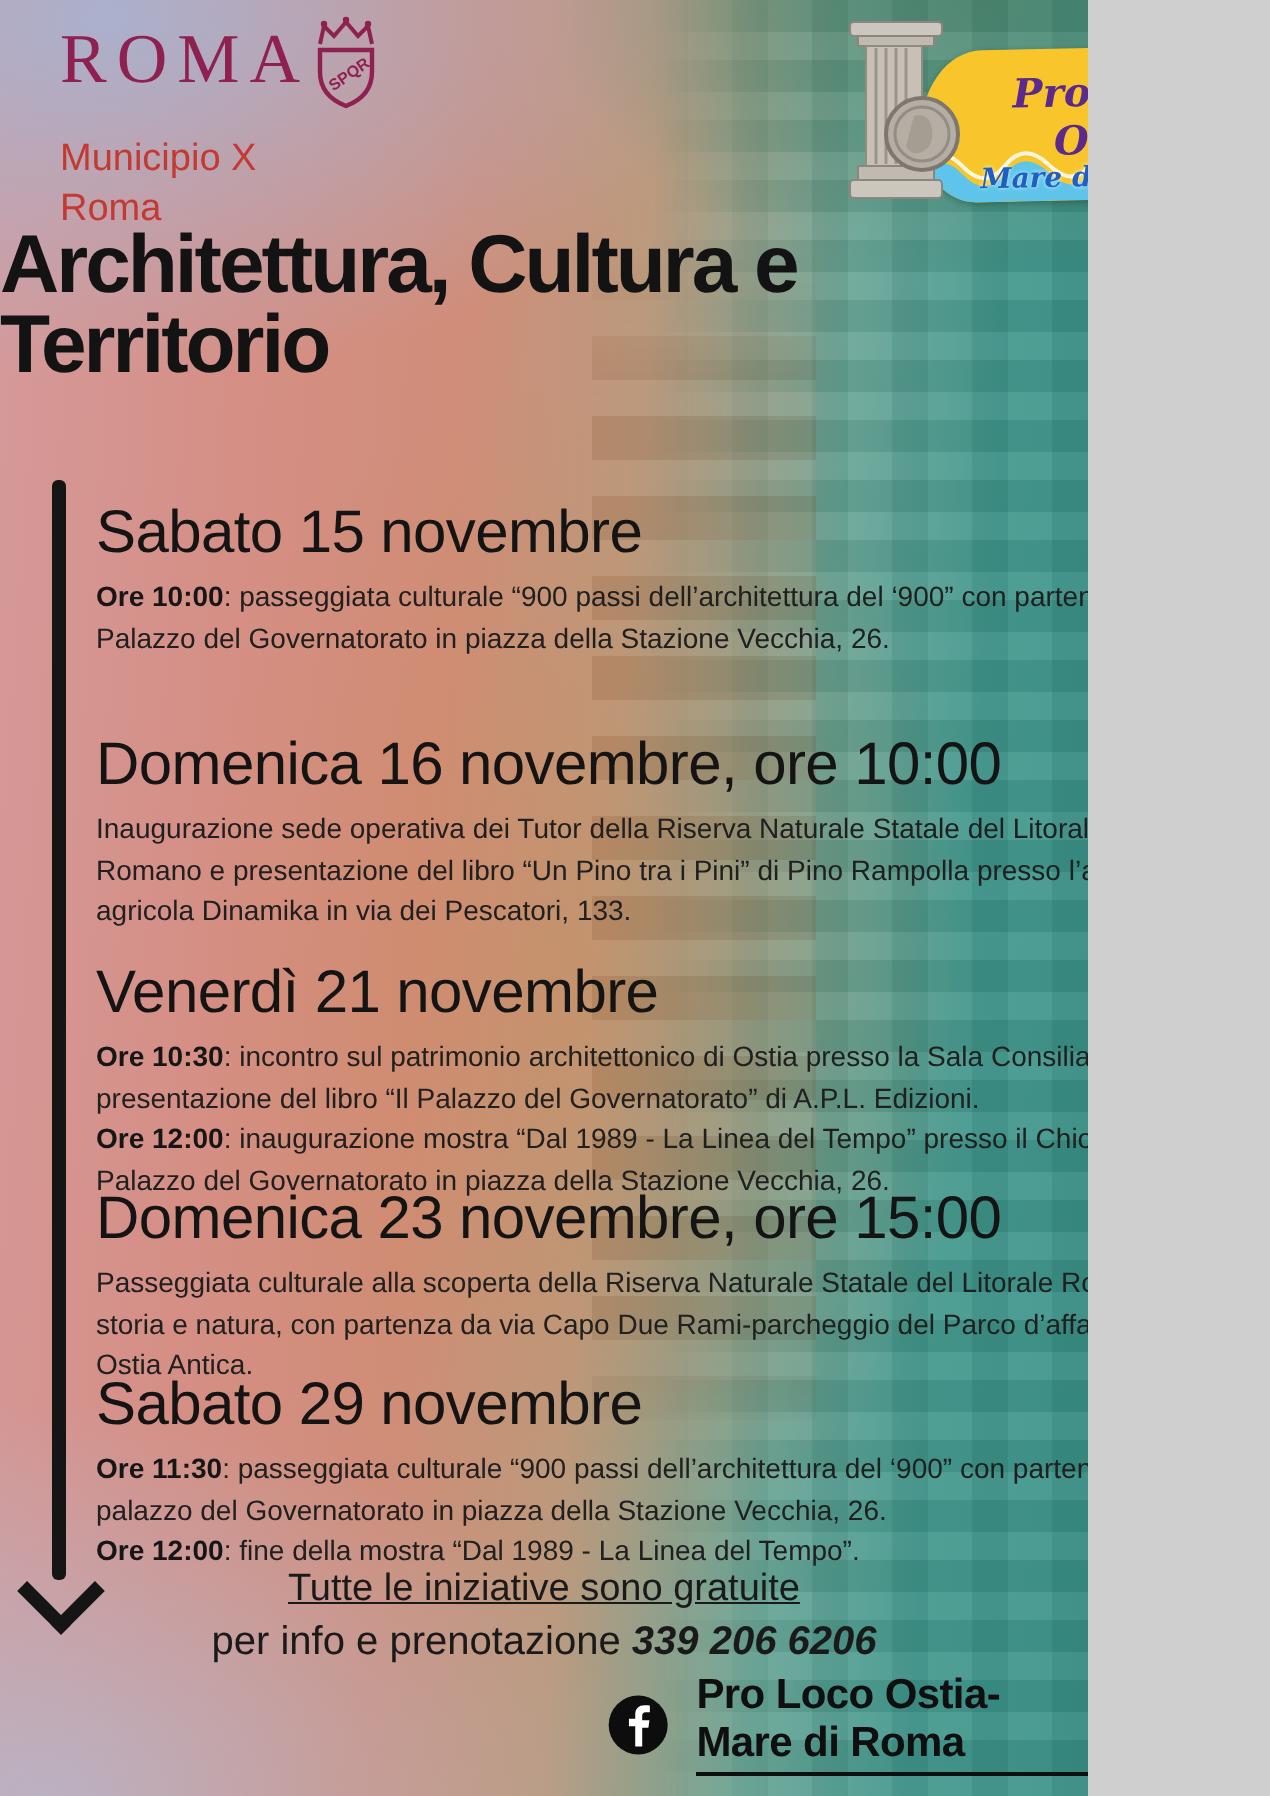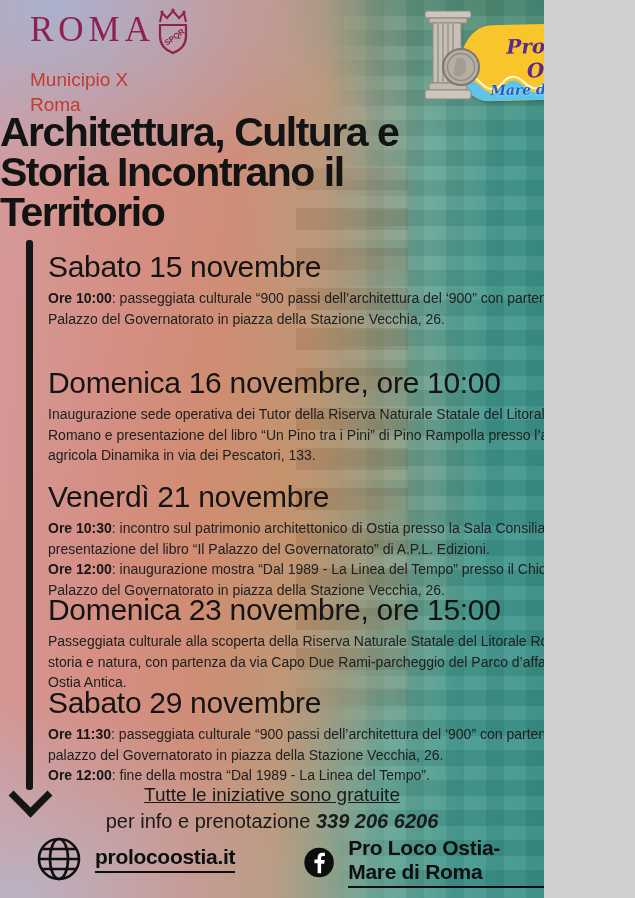--- a/index.html
+++ b/index.html
@@ -113,21 +113,20 @@
       <rect x="9" y="79" width="38" height="7" fill="#c0bab1" stroke="#8d867e"></rect>
       <rect x="5" y="86" width="46" height="9" rx="2" fill="#cbc6be" stroke="#8d867e"></rect>
       <circle cx="41" cy="63" r="18" fill="#b5aea4" stroke="#7e776e" stroke-width="2"></circle>
       <circle cx="41" cy="63" r="13.5" fill="none" stroke="#948d83" stroke-width="1.5"></circle>
       <path d="M37 54 q8 -2 9 7 q1 8 -5 11 q-6 2 -8 -3" fill="#9a9388" opacity=".65"></path>
     </svg>
   </div>
 
   <div class="main-title">
     <div>Architettura, Cultura e</div>
-    <div>Storia Incontrano il</div>
     <div>Territorio</div>
   </div>
 
   <div class="timeline-bar"></div>
   <div class="timeline-head"></div>
 
   <div class="event e1">
     <h2 class="ev-h">Sabato 15 novembre</h2>
     <p class="ev-p"><strong>Ore 10:00</strong><span>: passeggiata culturale “900 passi dell’architettura del ‘900” con partenza dal Palazzo del Governatorato in piazza della Stazione Vecchia, 26.</span></p>
   </div>
@@ -152,30 +151,20 @@
     <h2 class="ev-h">Sabato 29 novembre</h2>
     <p class="ev-p"><strong>Ore 11:30</strong><span>: passeggiata culturale “900 passi dell’architettura del ‘900” con partenza dal palazzo del Governatorato in piazza della Stazione Vecchia, 26.</span></p>
     <p class="ev-p"><strong>Ore 12:00</strong><span>: fine della mostra “Dal 1989 - La Linea del Tempo”.</span></p>
   </div>
 
   <div class="free-line">Tutte le iniziative sono gratuite</div>
   <div class="info-line">
     <span>per info e prenotazione </span><strong>339 206 6206</strong>
   </div>
 
-  <div class="linkrow site-group">
-    <svg width="46" height="46" viewBox="0 0 46 46">
-      <circle cx="23" cy="23" r="20" fill="none" stroke="#101010" stroke-width="2.6"></circle>
-      <ellipse cx="23" cy="23" rx="9" ry="20" fill="none" stroke="#101010" stroke-width="2.6"></ellipse>
-      <line x1="3" y1="23" x2="43" y2="23" stroke="#101010" stroke-width="2.6"></line>
-      <line x1="5.5" y1="13" x2="40.5" y2="13" stroke="#101010" stroke-width="2.6"></line>
-      <line x1="5.5" y1="33" x2="40.5" y2="33" stroke="#101010" stroke-width="2.6"></line>
-    </svg>
-    <span class="link-label">prolocoostia.it</span>
-  </div>
 
   <div class="linkrow fb-group">
     <svg width="47" height="47" viewBox="0 0 48 48">
       <circle cx="24" cy="24" r="22" fill="#0d0d0d"></circle>
       <path d="M27 40 V26 h4.6 l.8-5.6 H27 v-3.1 c0-1.7.6-2.9 3-2.9 h2.7 V9.5 c-.6-.1-2.3-.2-4.1-.2 -4.1 0-6.8 2.5-6.8 7 v3.1 h-4.7 V25 h4.7 v15 z" fill="#ffffff"></path>
     </svg>
     <span class="link-label">Pro Loco Ostia-Mare di Roma</span>
   </div>
 
 </div>

